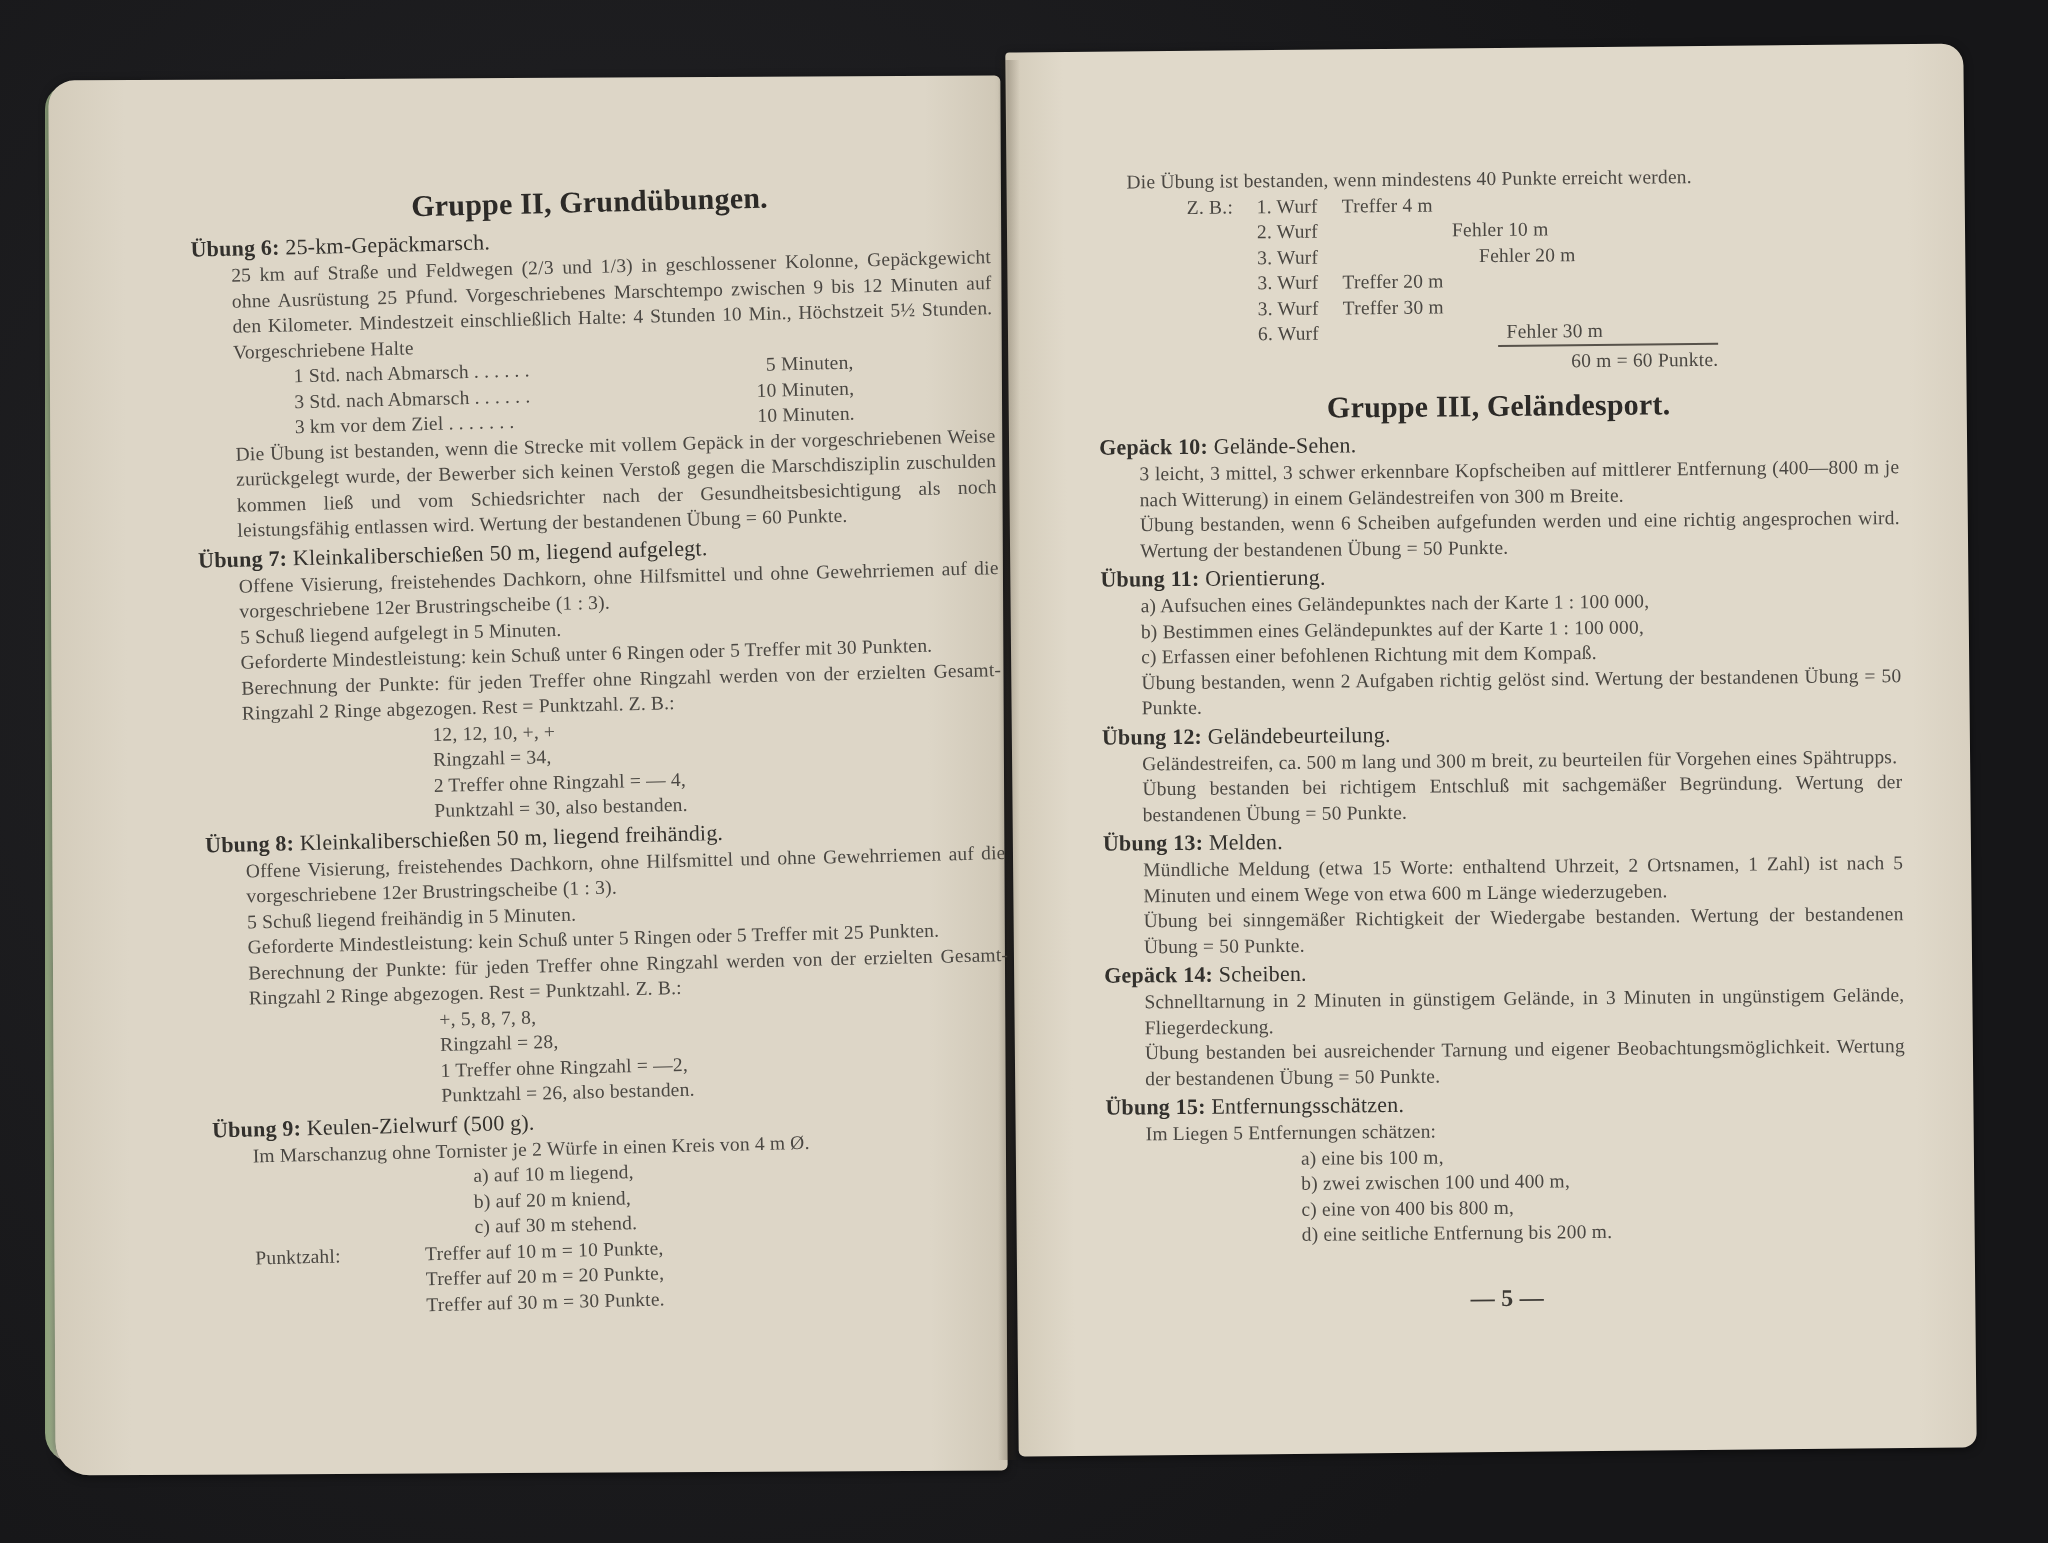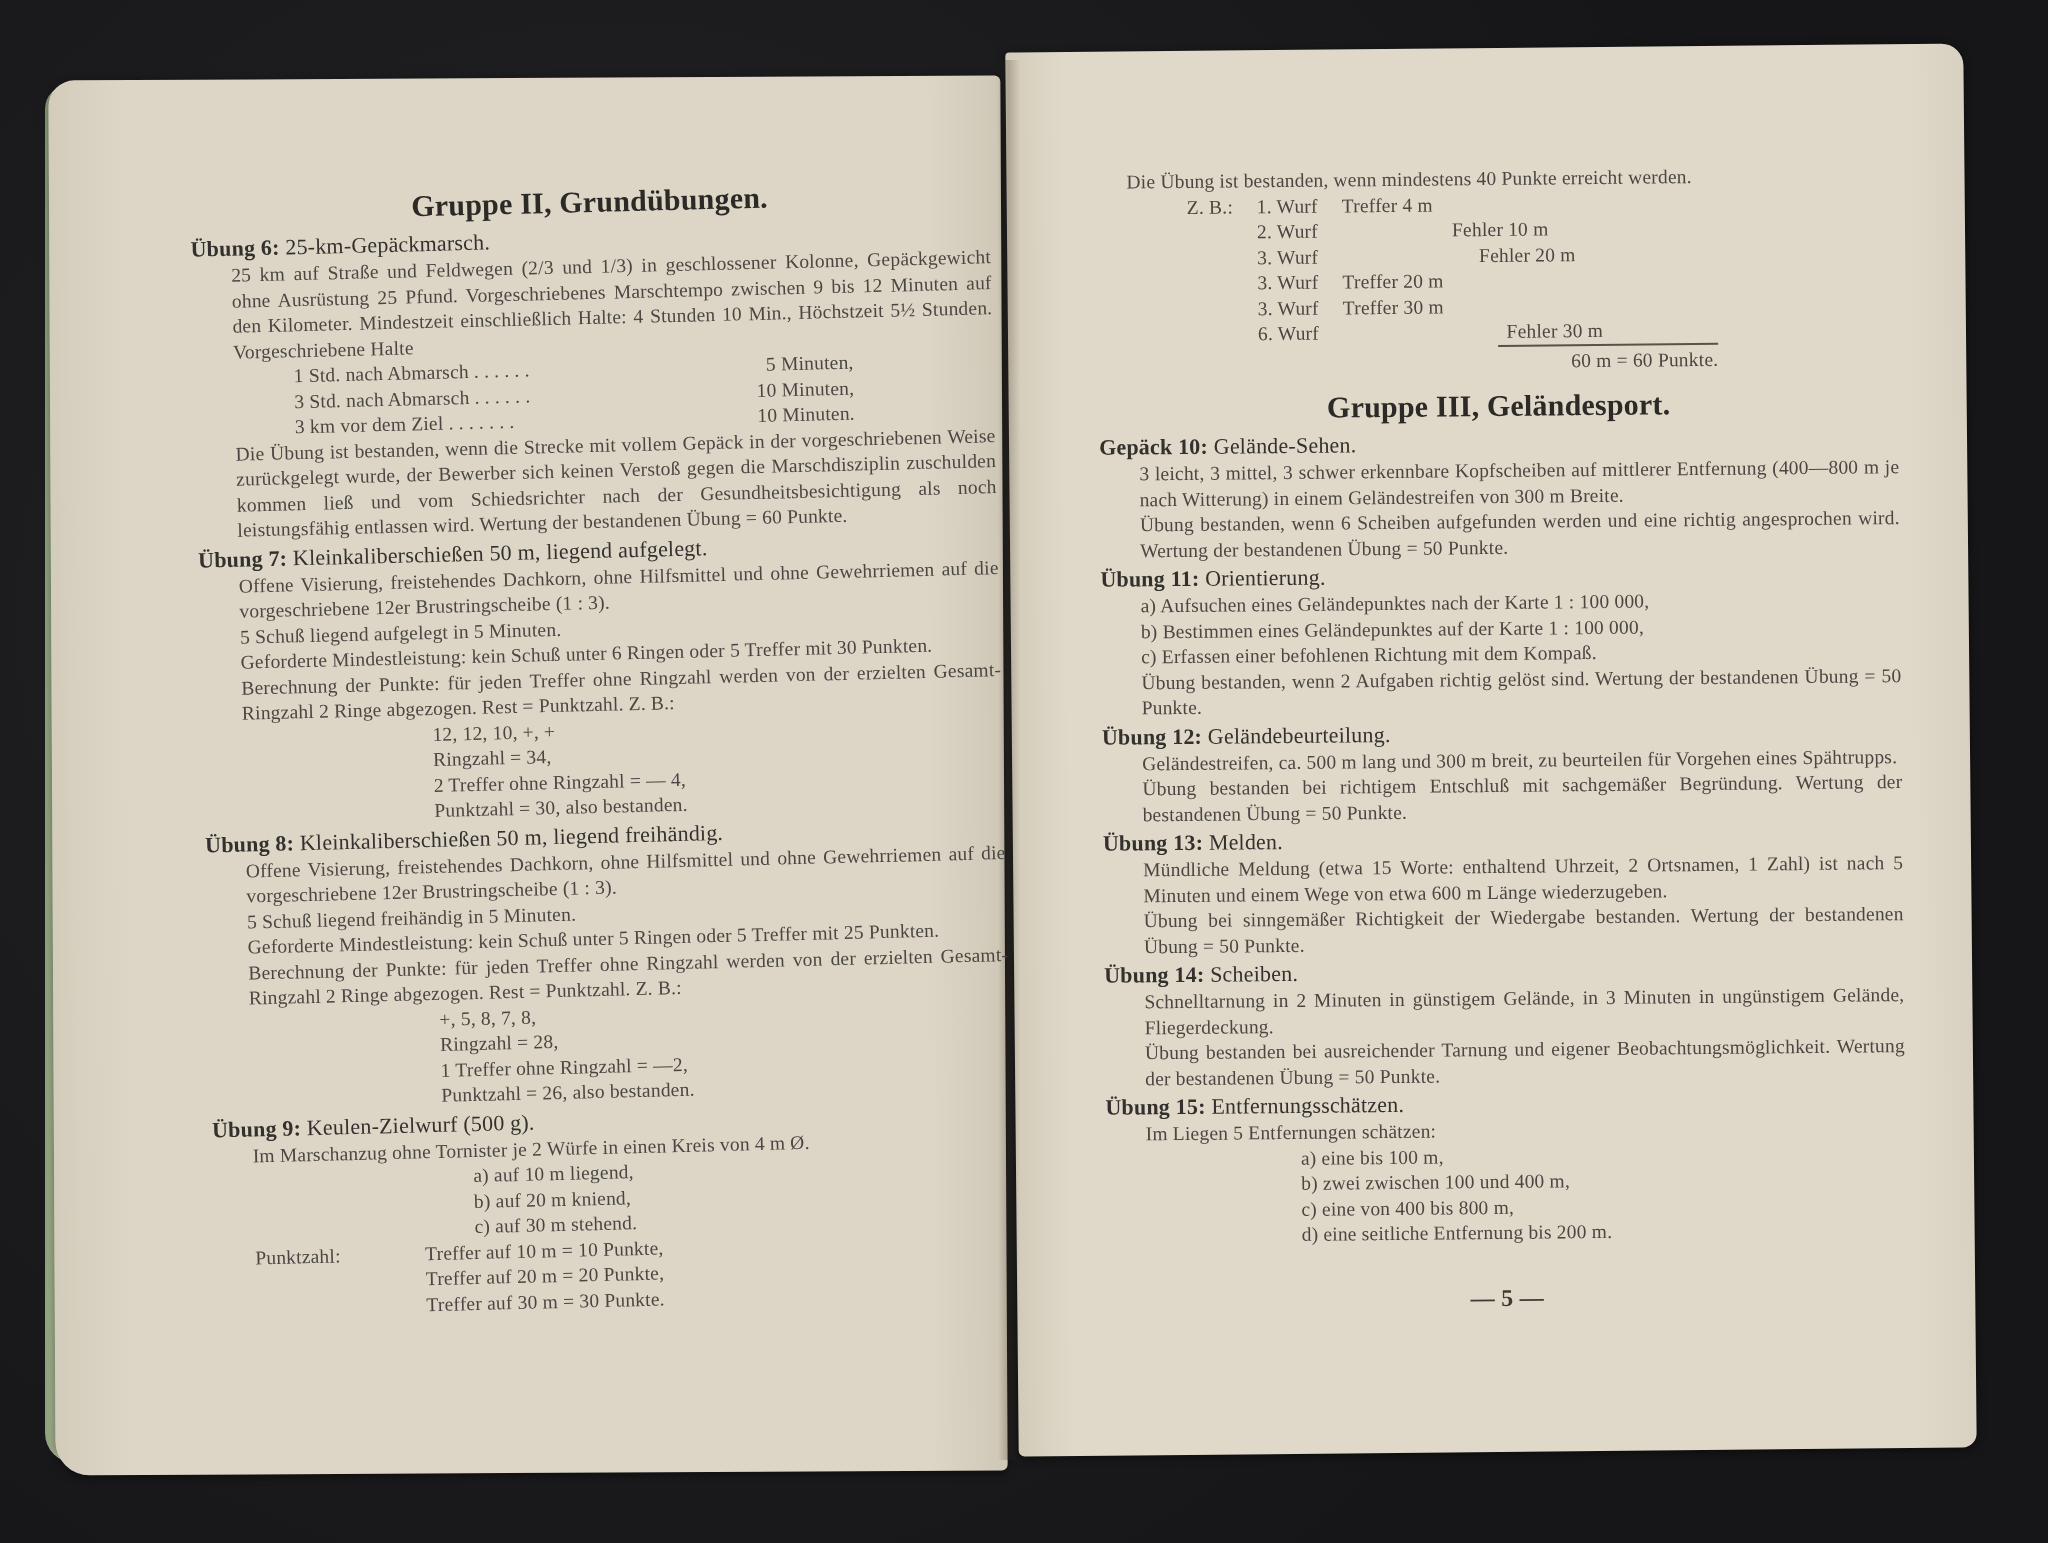--- a/index.html
+++ b/index.html
@@ -250,21 +250,21 @@
         <span>Melden.</span>
       </div>
       <div class="para">
         <p>Mündliche Meldung (etwa 15 Worte: enthaltend Uhrzeit, 2 Ortsnamen, 1 Zahl) ist nach 5 Minuten und einem Wege von etwa 600 m Länge wiederzugeben.</p>
         <p>Übung bei sinngemäßer Richtigkeit der Wiedergabe bestanden. Wertung der bestandenen Übung = 50 Punkte.</p>
       </div>
     </div>
 
     <div class="exercise">
       <div class="exercise-title">
-        <span class="num">Übung 14:</span>
+        <span class="num">Gepäck 14:</span>
         <span>Scheiben.</span>
       </div>
       <div class="para">
         <p>Schnelltarnung in 2 Minuten in günstigem Gelände, in 3 Minuten in ungünstigem Gelände, Fliegerdeckung.</p>
         <p>Übung bestanden bei ausreichender Tarnung und eigener Beobachtungsmöglichkeit. Wertung der bestandenen Übung = 50 Punkte.</p>
       </div>
     </div>
 
     <div class="exercise">
       <div class="exercise-title">

